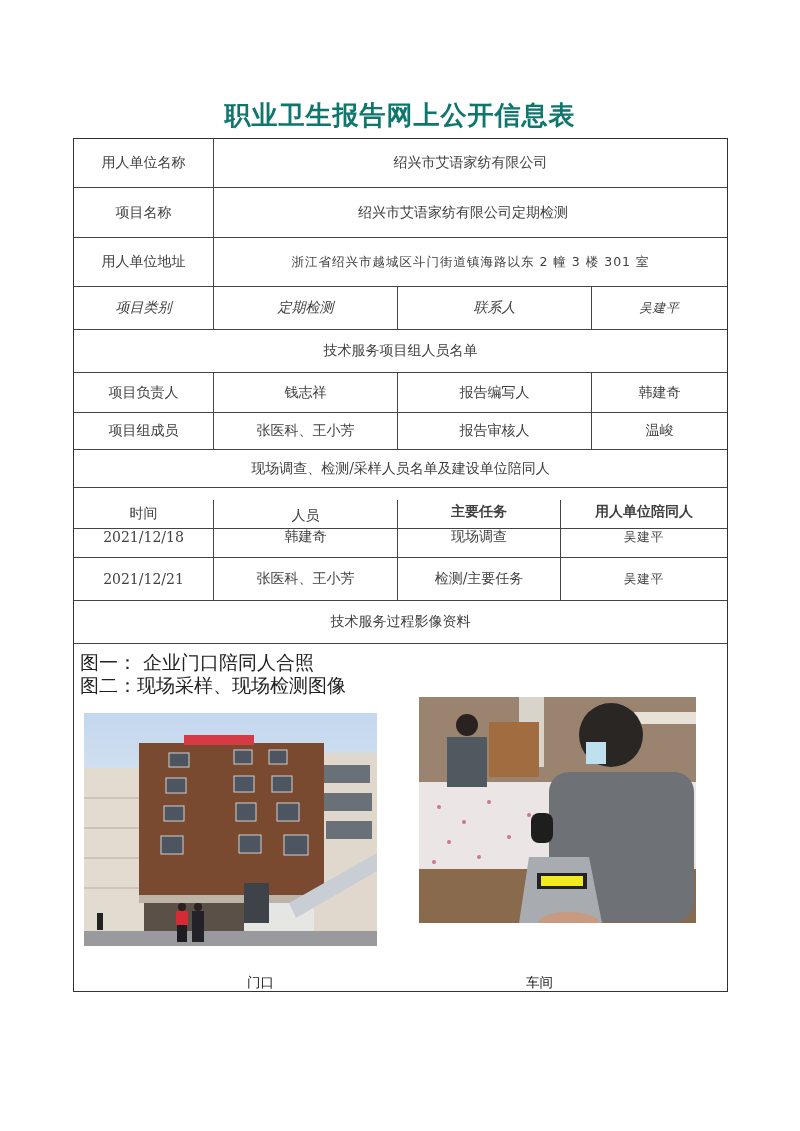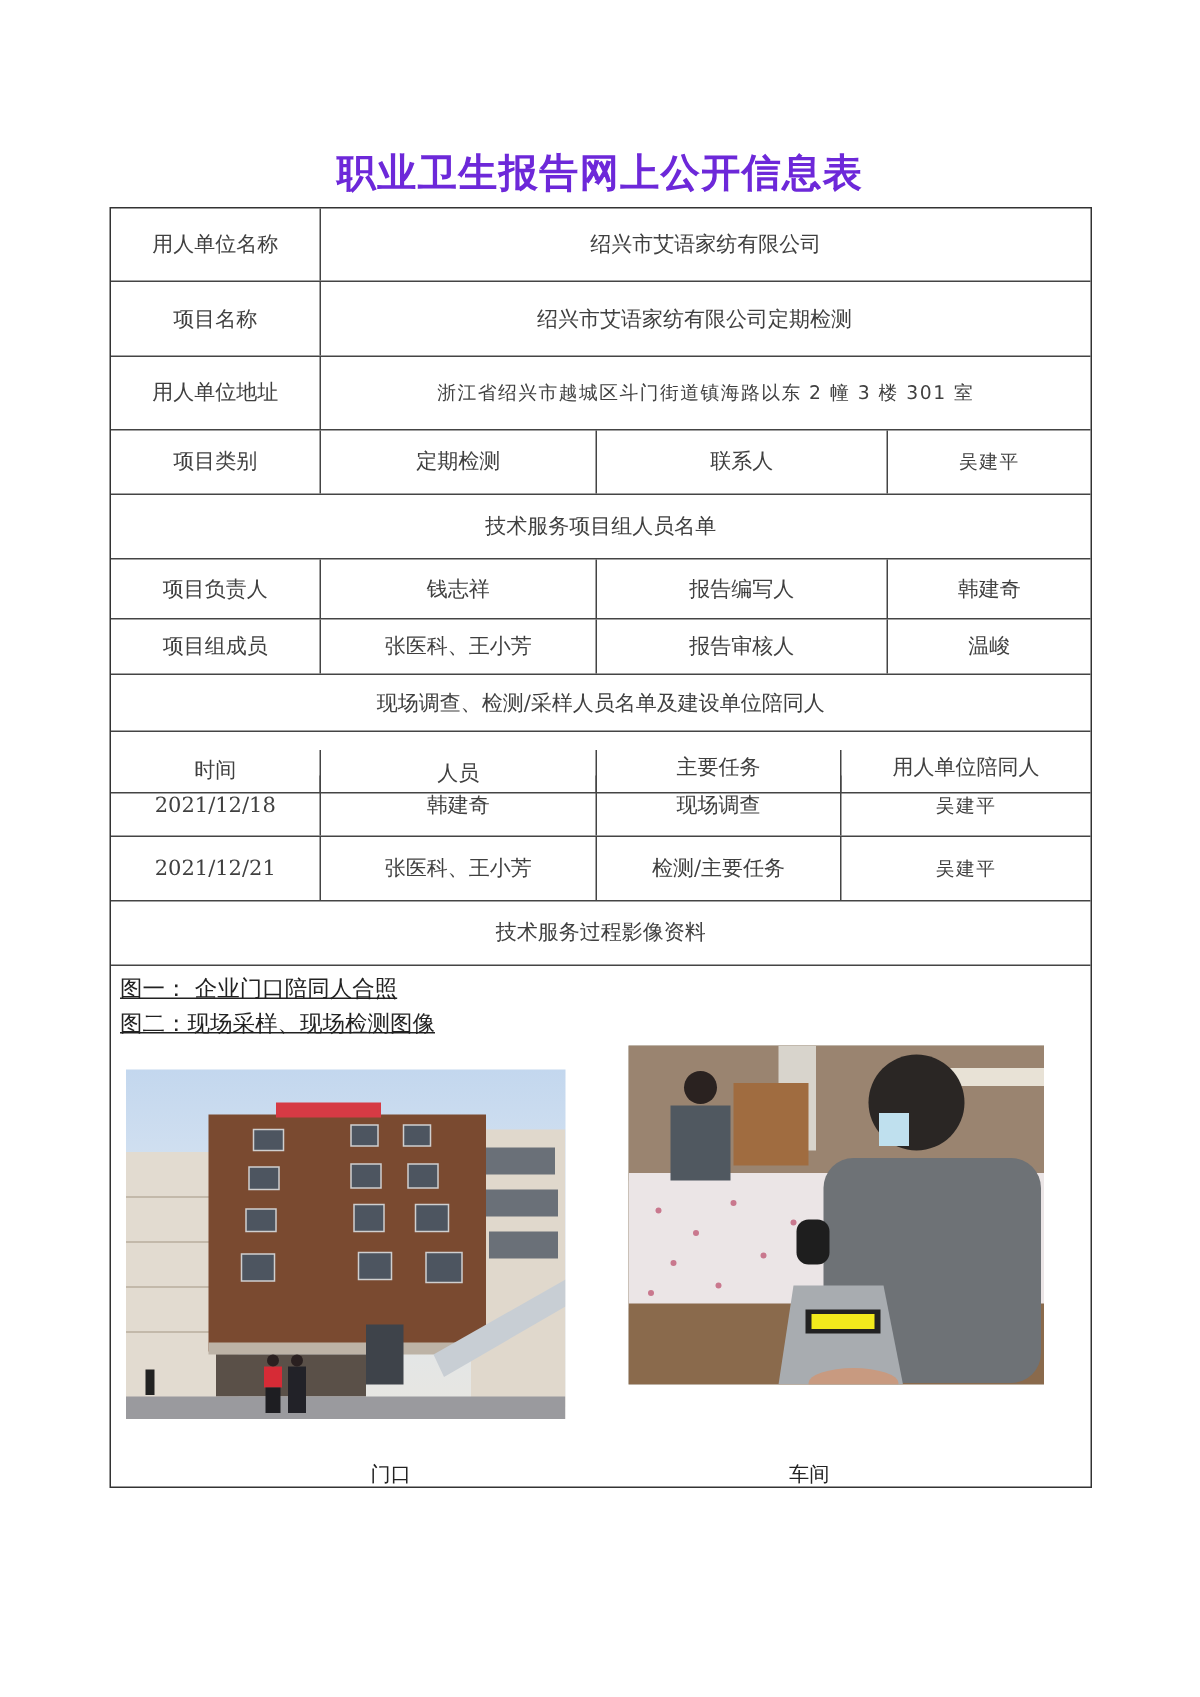--- a/index.html
+++ b/index.html
@@ -1,31 +1,31 @@
 <!DOCTYPE html>
 <html><head>
 <meta charset="utf-8">
 <style>
   html, body { margin:0; padding:0; background:#ffffff; }
   body { width:800px; height:1131px; position:relative; overflow:hidden;
          font-family:"DejaVu Serif","Liberation Serif",serif; color:#222; }
   .title { position:absolute; left:0; width:800px; top:98px; text-align:center;
-           font-size:26px; font-weight:bold; color:#6d28d9; letter-spacing:1px; }
+           font-size:26px; font-weight:bold; color:#0f766e; letter-spacing:1px; }
   .tbl { position:absolute; left:73px; top:138px; width:655px; height:854px;
          border:1.5px solid #333; box-sizing:border-box; }
   .row { position:absolute; left:0; right:0; border-bottom:1px solid #444; box-sizing:border-box; }
   .cell { position:absolute; top:0; bottom:0; display:flex; align-items:center; justify-content:center;
           font-size:14px; color:#404040; box-sizing:border-box; border-right:1px solid #444; }
   .cell.last { border-right:none; }
   .cell.sans { font-family:"DejaVu Sans","Liberation Sans",sans-serif; font-size:12.5px; color:#404040; letter-spacing:1px; }
-  .cell.up { align-items:flex-start; padding-top:3px; }
+  .cell.up { align-items:flex-start; padding-top:3px;font-weight:bold; }
   .cell.down { align-items:flex-end; padding-bottom:3px; }
   .full { left:0; right:0; border-right:none; }
   .media { position:absolute; left:0; right:0; top:505px; bottom:0; }
-  .cap { position:absolute; left:6px; font-size:15px; color:#222;text-decoration:underline; }
+  .cap { position:absolute; left:6px; font-size:19px; color:#222; }
   .photo { position:absolute; overflow:hidden; }
   .label { position:absolute; font-size:13.5px; color:#222; }
 </style>
 </head>
 <body>
 
 <div class="title">职业卫生报告网上公开信息表</div>
 
 <div class="tbl">
 
@@ -37,21 +37,21 @@
   <div class="row" style="top:49px;height:50px;">
     <div class="cell" style="left:0;width:140px;">项目名称</div>
     <div class="cell last" style="left:140px;right:15px;">绍兴市艾语家纺有限公司定期检测</div>
   </div>
 
   <div class="row" style="top:99px;height:49px;">
     <div class="cell" style="left:0;width:140px;">用人单位地址</div>
     <div class="cell last sans" style="left:140px;right:0;">浙江省绍兴市越城区斗门街道镇海路以东 2 幢 3 楼 301 室</div>
   </div>
 
-  <div class="row" style="top:148px;height:43px;">
+  <div class="row" style="top:148px;height:43px;font-style:italic;">
     <div class="cell" style="left:0;width:140px;">项目类别</div>
     <div class="cell" style="left:140px;width:184px;">定期检测</div>
     <div class="cell" style="left:324px;width:194px;">联系人</div>
     <div class="cell last sans" style="left:518px;right:0;">吴建平</div>
   </div>
 
   <div class="row" style="top:191px;height:43px;">
     <div class="cell full">技术服务项目组人员名单</div>
   </div>
 

